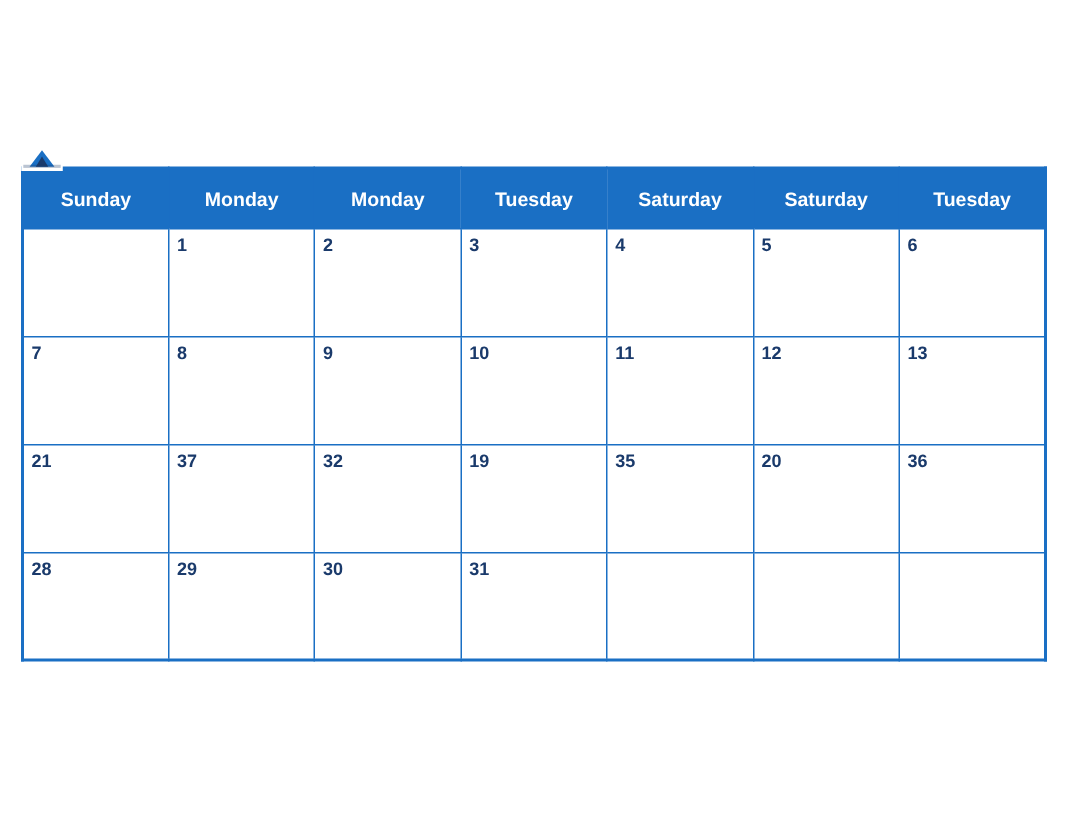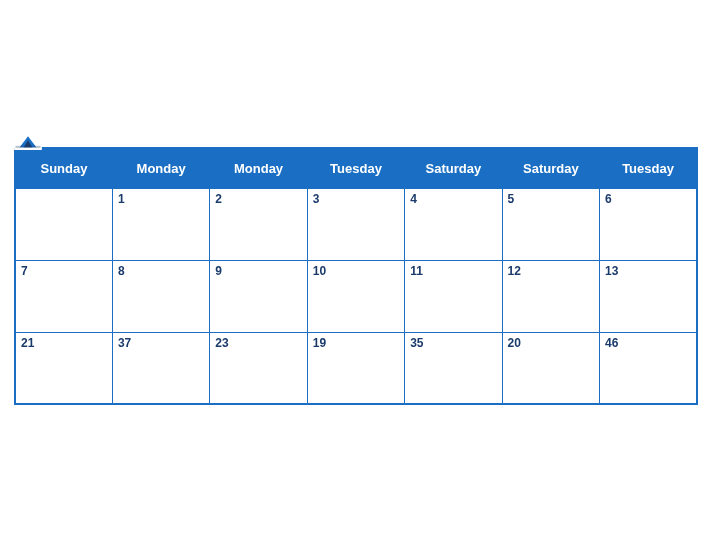--- a/index.html
+++ b/index.html
@@ -141,21 +141,30 @@
           <td><span class="day-num">8</span></td>
           <td><span class="day-num">9</span></td>
           <td><span class="day-num">10</span></td>
           <td><span class="day-num">11</span></td>
           <td><span class="day-num">12</span></td>
           <td><span class="day-num">13</span></td>
         </tr>
         <tr>
           <td><span class="day-num">21</span></td>
           <td><span class="day-num">37</span></td>
-          <td><span class="day-num">23</span></td>
+          <td><span class="day-num">32</span></td>
           <td><span class="day-num">19</span></td>
           <td><span class="day-num">35</span></td>
           <td><span class="day-num">20</span></td>
-          <td><span class="day-num">46</span></td>
+          <td><span class="day-num">36</span></td>
+        </tr>
+        <tr>
+          <td><span class="day-num">28</span></td>
+          <td><span class="day-num">29</span></td>
+          <td><span class="day-num">30</span></td>
+          <td><span class="day-num">31</span></td>
+          <td class="empty"></td>
+          <td class="empty"></td>
+          <td class="empty"></td>
         </tr>
       </tbody>
   </table>
 </div>
 
 </body></html>

